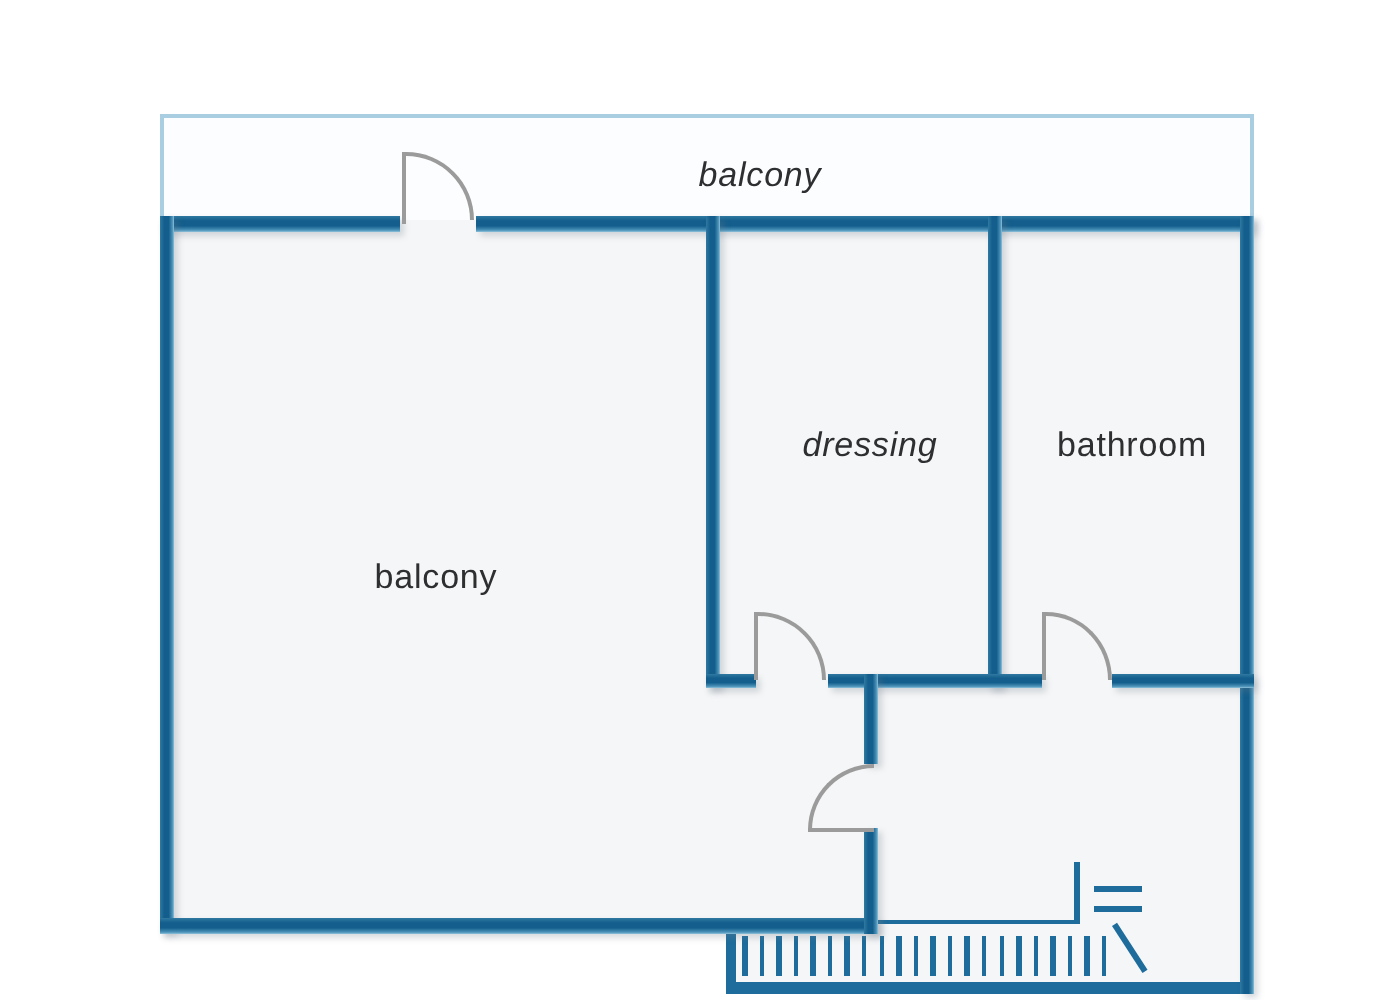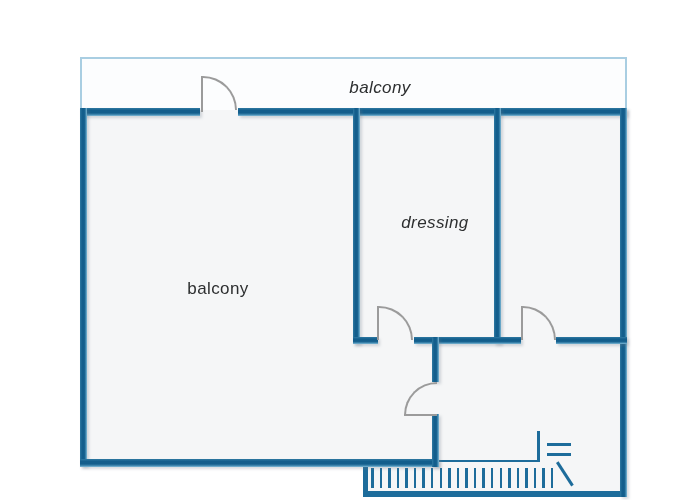--- a/index.html
+++ b/index.html
@@ -122,14 +122,15 @@
 
   <div class="door-leaf" style="left:521px; top:306px; width:2px; height:34px;"></div>
   <div class="door-arc ne" style="left:523px; top:306px; width:33px; height:34px;"></div>
 
   <div class="door-leaf" style="left:404px; top:414px; width:33px; height:2px;"></div>
   <div class="door-arc nw" style="left:404px; top:382px; width:33px; height:33px;"></div>
 
   <div class="room-label" style="left:380px; top:88px;font-style:italic;">balcony</div>
   <div class="room-label" style="left:218px; top:289px;">balcony</div>
   <div class="room-label" style="left:435px; top:223px;font-style:italic;">dressing</div>
+  <div class="room-label" style="left:566px; top:223px;">bathroom</div>
 
 </div>
 
 </body></html>

